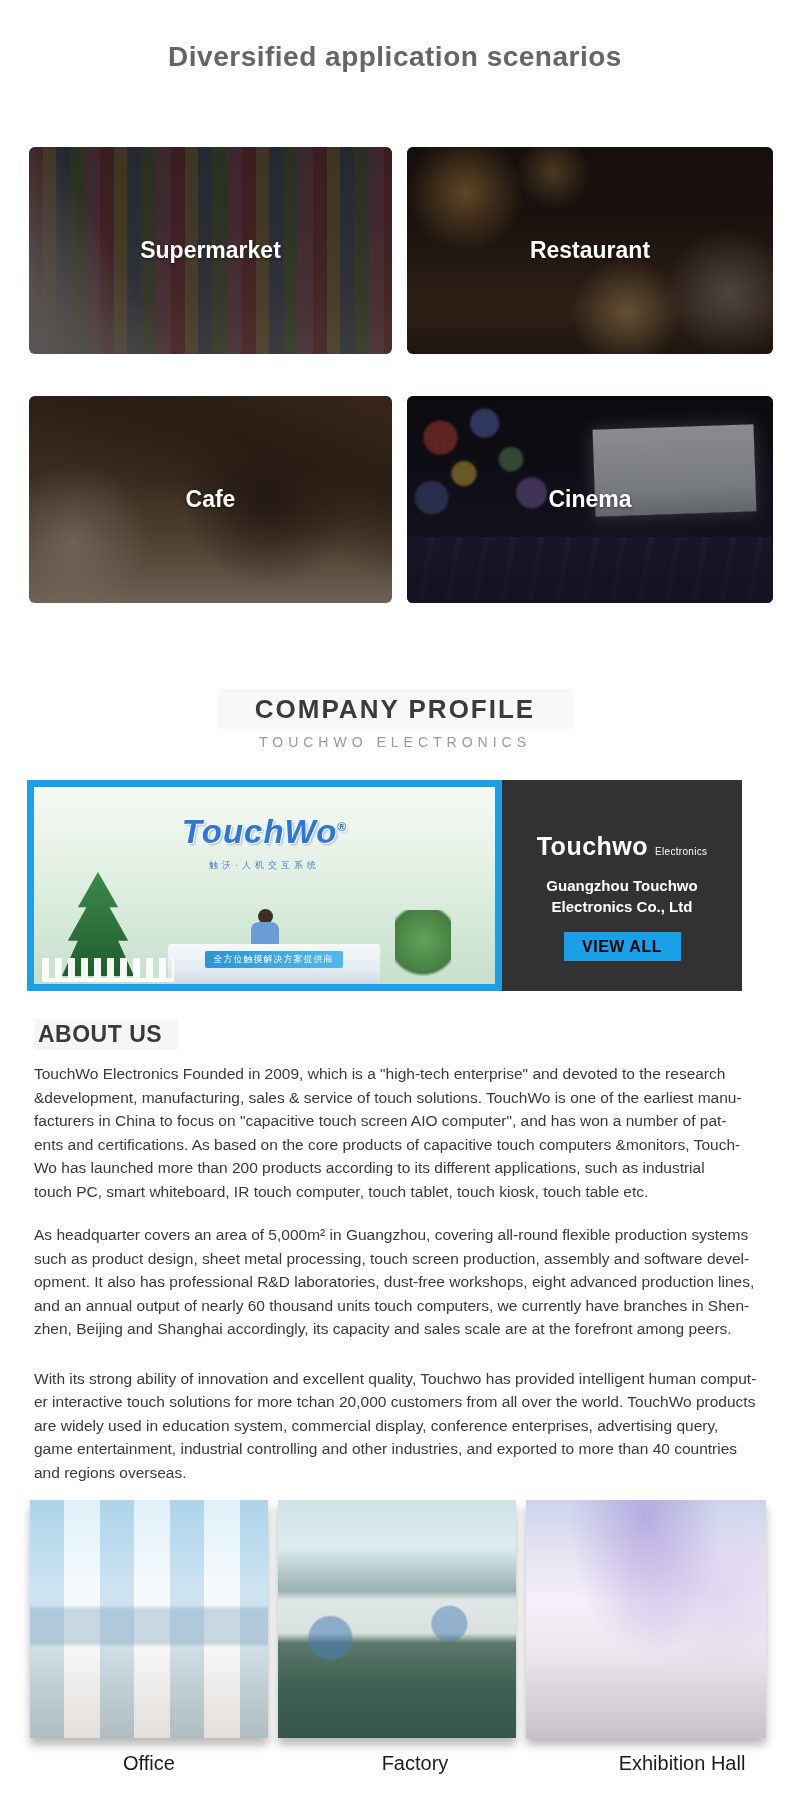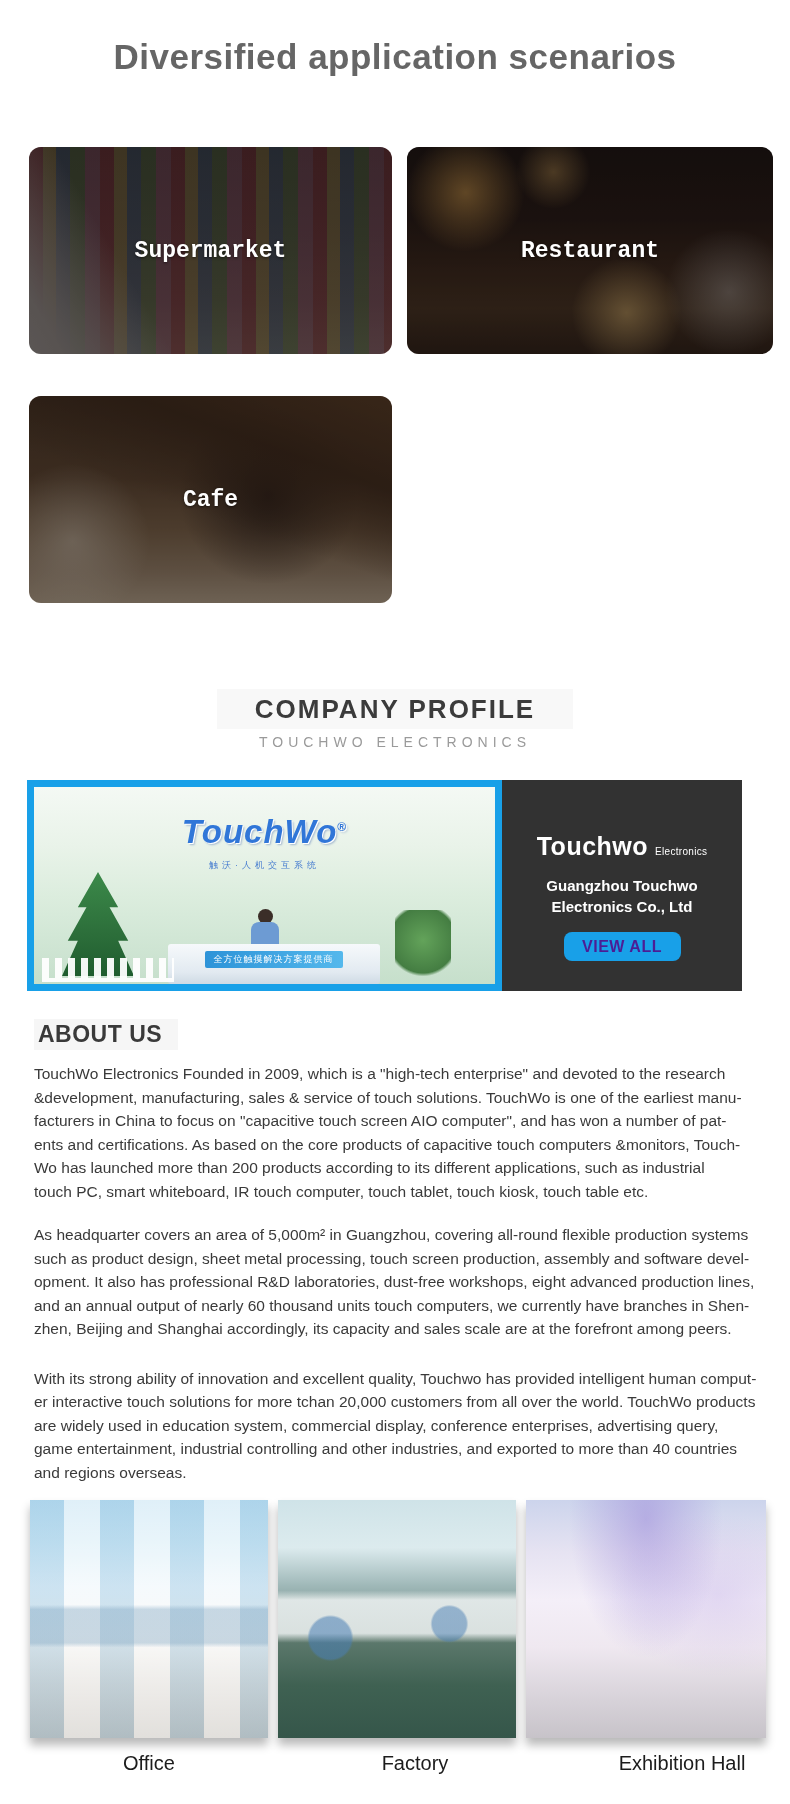--- a/index.html
+++ b/index.html
@@ -11,33 +11,33 @@
   *{margin:0;padding:0;box-sizing:border-box;}
   html,body{background:#ffffff;}
   body{
     width:790px;height:1804px;overflow:hidden;
     font-family:"Liberation Sans", sans-serif;
     position:relative;
   }
   
   .page-title{
     margin-top:34px;text-align:center;
-    font-size:35px;font-weight:bold;color:var(--title-gray);
+    font-size:28px;font-weight:bold;color:var(--title-gray);
     letter-spacing:0.5px;line-height:46px;
   }
   
   .scenario-grid{
     margin:67px 0 0 29px;
     display:grid;
     grid-template-columns:363px 366px;
     grid-template-rows:207px 207px;
     column-gap:15px;row-gap:42px;
   }
   .photo{
-    position:relative;border-radius:12px;overflow:hidden;font-family:Liberation Mono, monospace;
+    position:relative;border-radius:6px;overflow:hidden;
   }
   .photo::after{
     content:"";position:absolute;inset:0;
     background:rgba(14,10,10,0.42);z-index:1;
   }
   .photo .overlay-label{
     position:absolute;inset:0;z-index:2;
     display:flex;align-items:center;justify-content:center;
     color:#fff;font-weight:bold;font-size:23px;
     text-shadow:0 1px 3px rgba(0,0,0,.55);
@@ -155,22 +155,22 @@
   .banner-panel{
     flex:1;background:var(--panel-dark);color:#fff;
     display:flex;flex-direction:column;align-items:center;justify-content:flex-start;
     padding-top:52px;
   }
   .panel-brand{font-size:25px;font-weight:bold;letter-spacing:.5px;}
   .panel-brand .suffix{font-size:10px;font-weight:normal;margin-left:7px;letter-spacing:.3px;}
   .panel-company{margin-top:14px;text-align:center;font-size:15px;font-weight:bold;line-height:21px;}
   .view-all-btn{
     margin-top:15px;width:117px;height:29px;border:none;cursor:pointer;
-    background:var(--accent-blue);color:#4c1d95;font-family:inherit;
-    font-size:16px;font-weight:bold;letter-spacing:.5px;border-radius:8px;
+    background:var(--accent-blue);color:#000000;font-family:inherit;
+    font-size:16px;font-weight:bold;letter-spacing:.5px;border-radius:1px;
   }
   
   .about{margin:28px 0 0 34px;width:748px;}
   .about-heading{
     display:inline-block;background:#f6f6f6;padding:2px 16px 2px 4px;
     font-size:23px;font-weight:bold;color:#3a3a3a;letter-spacing:.5px;
   }
   .about p{
     white-space:pre-line;
     font-size:15.5px;color:var(--body-text);line-height:23.5px;
@@ -219,20 +219,26 @@
 
 <div class="scenario-grid">
   <div class="photo supermarket">
     <span class="overlay-label">Supermarket</span>
   </div>
   <div class="photo restaurant">
     <span class="overlay-label">Restaurant</span>
   </div>
   <div class="photo cafe">
     <span class="overlay-label">Cafe</span>
+  </div>
+  <div class="photo cinema">
+    <div class="puzzle-wall"></div>
+    <div class="cinema-screen"></div>
+    <div class="cinema-seats"></div>
+    <span class="overlay-label">Cinema</span>
   </div>
 </div>
 
 <div class="cp-wrap">
   <div class="cp-heading">COMPANY PROFILE</div>
   <div class="cp-subheading">TOUCHWO ELECTRONICS</div>
 </div>
 
 <div class="banner">
   <div class="banner-photo">

